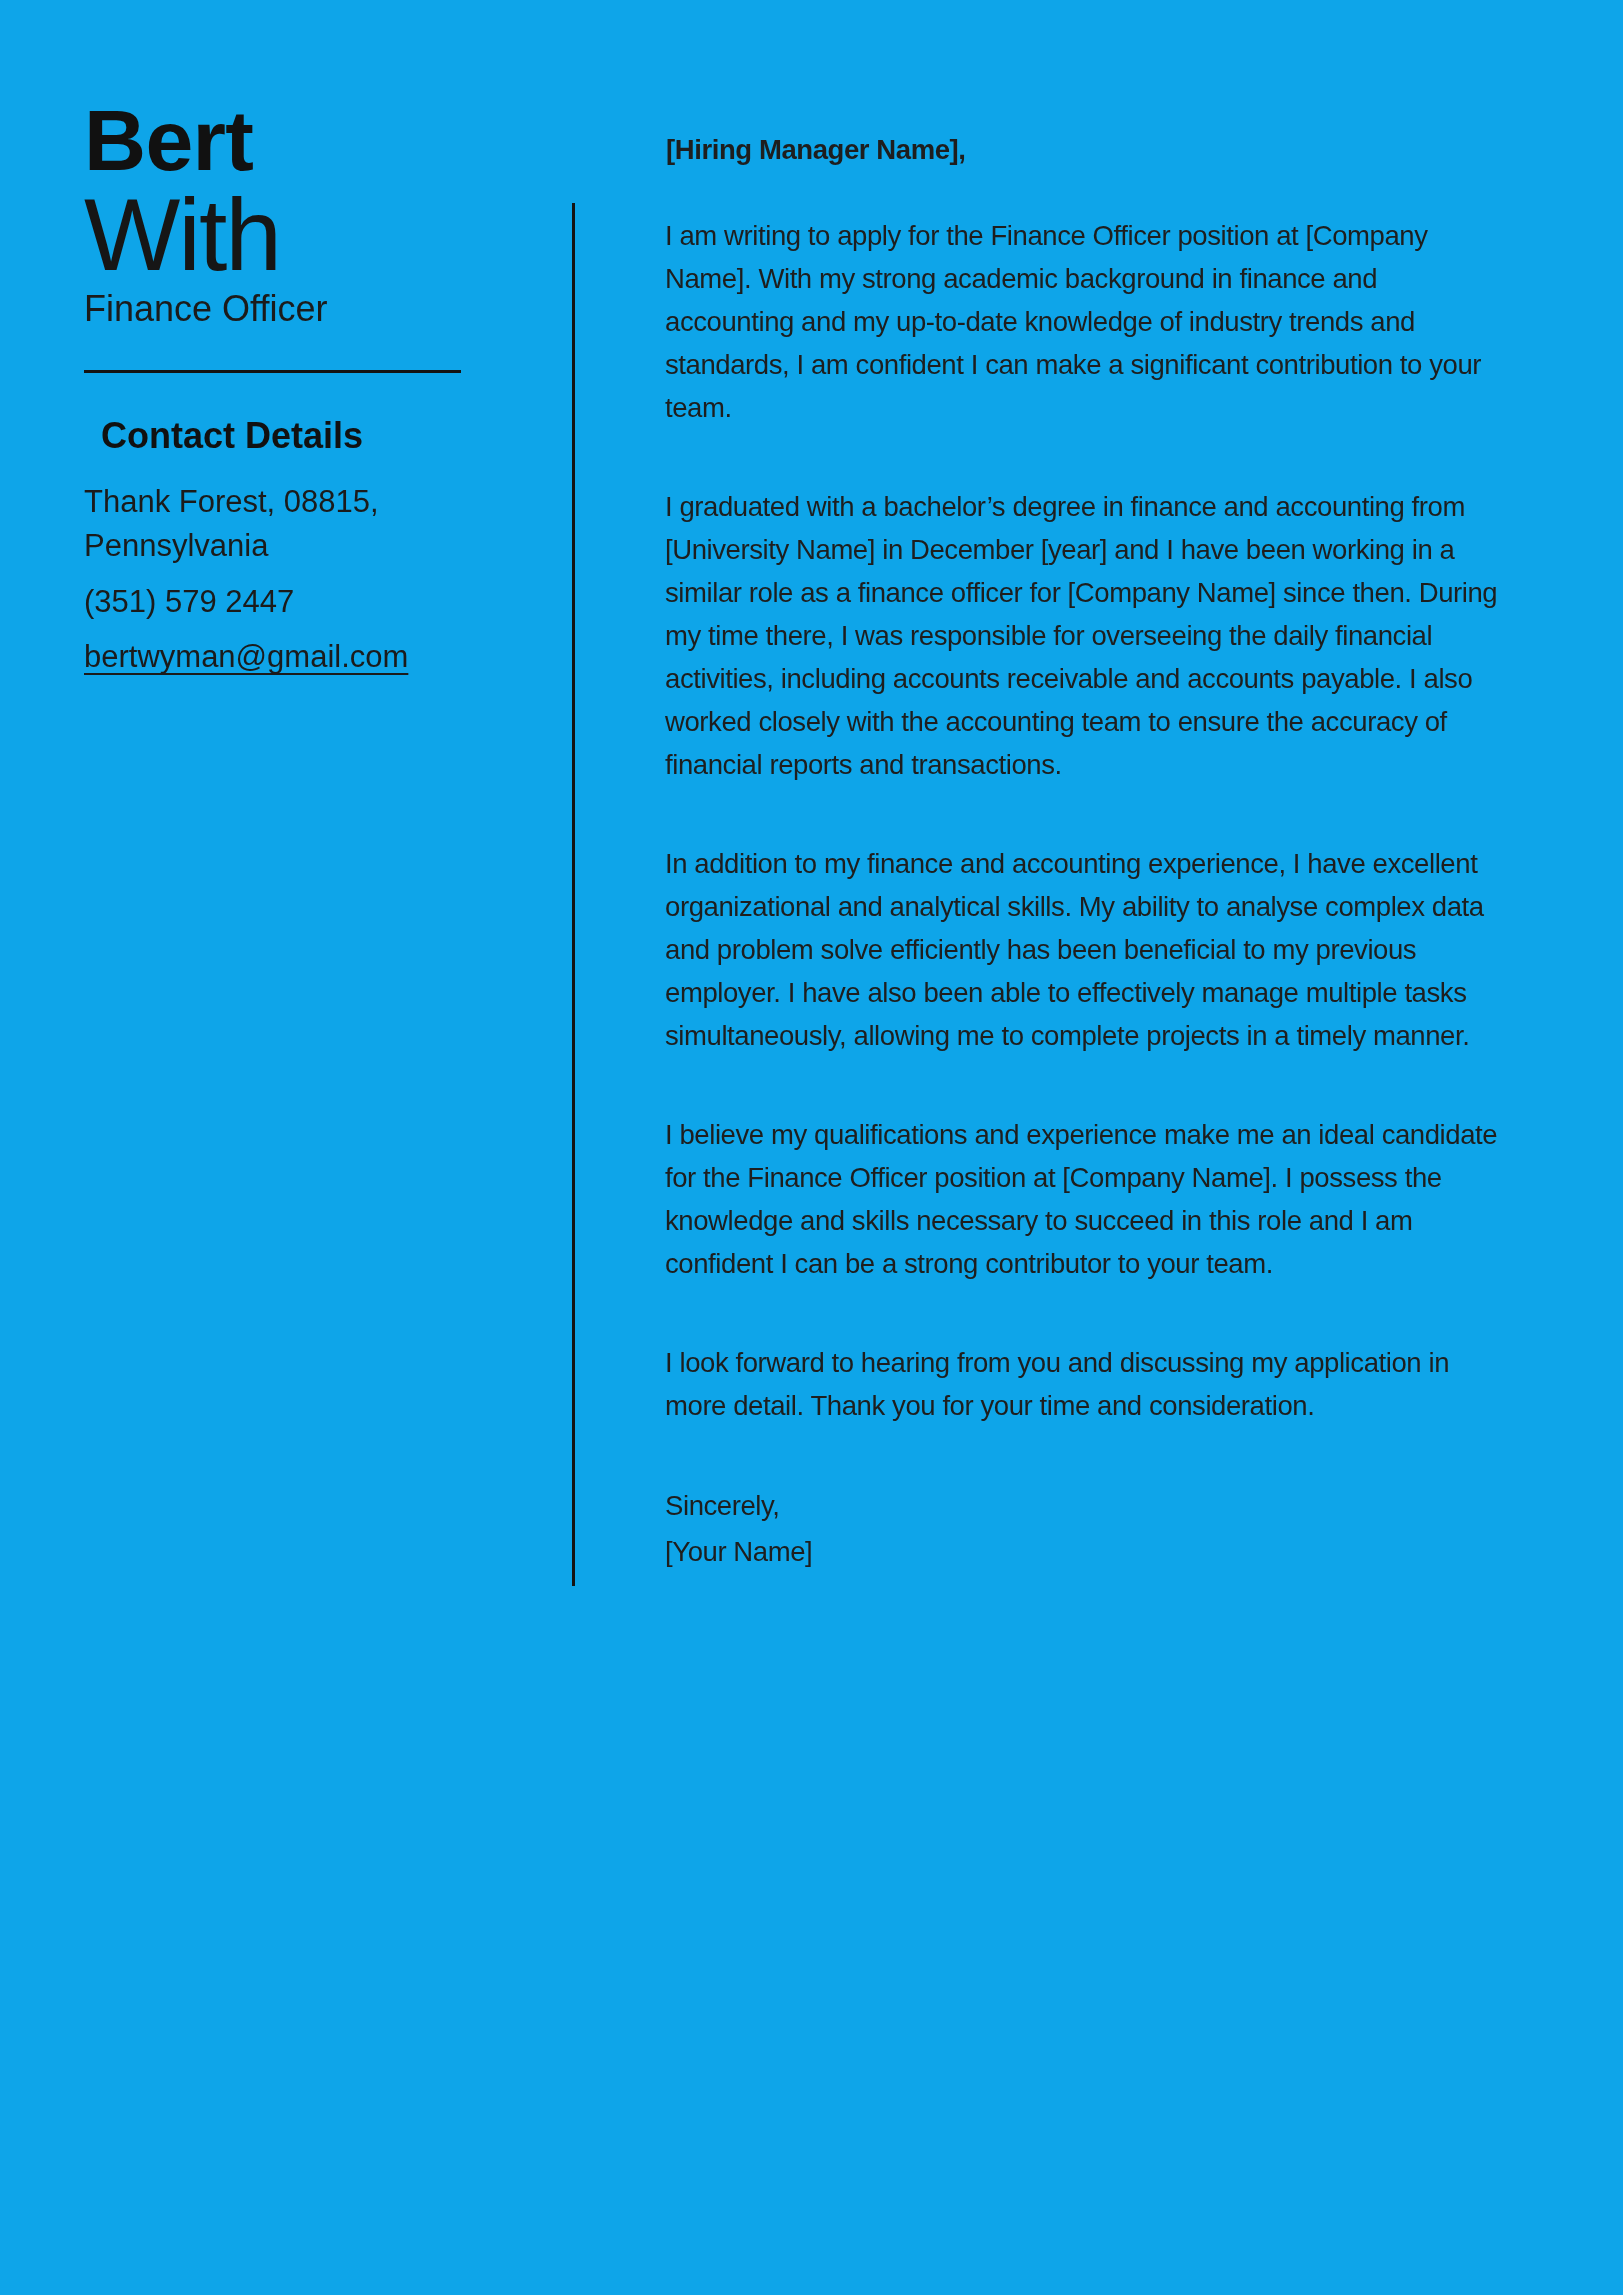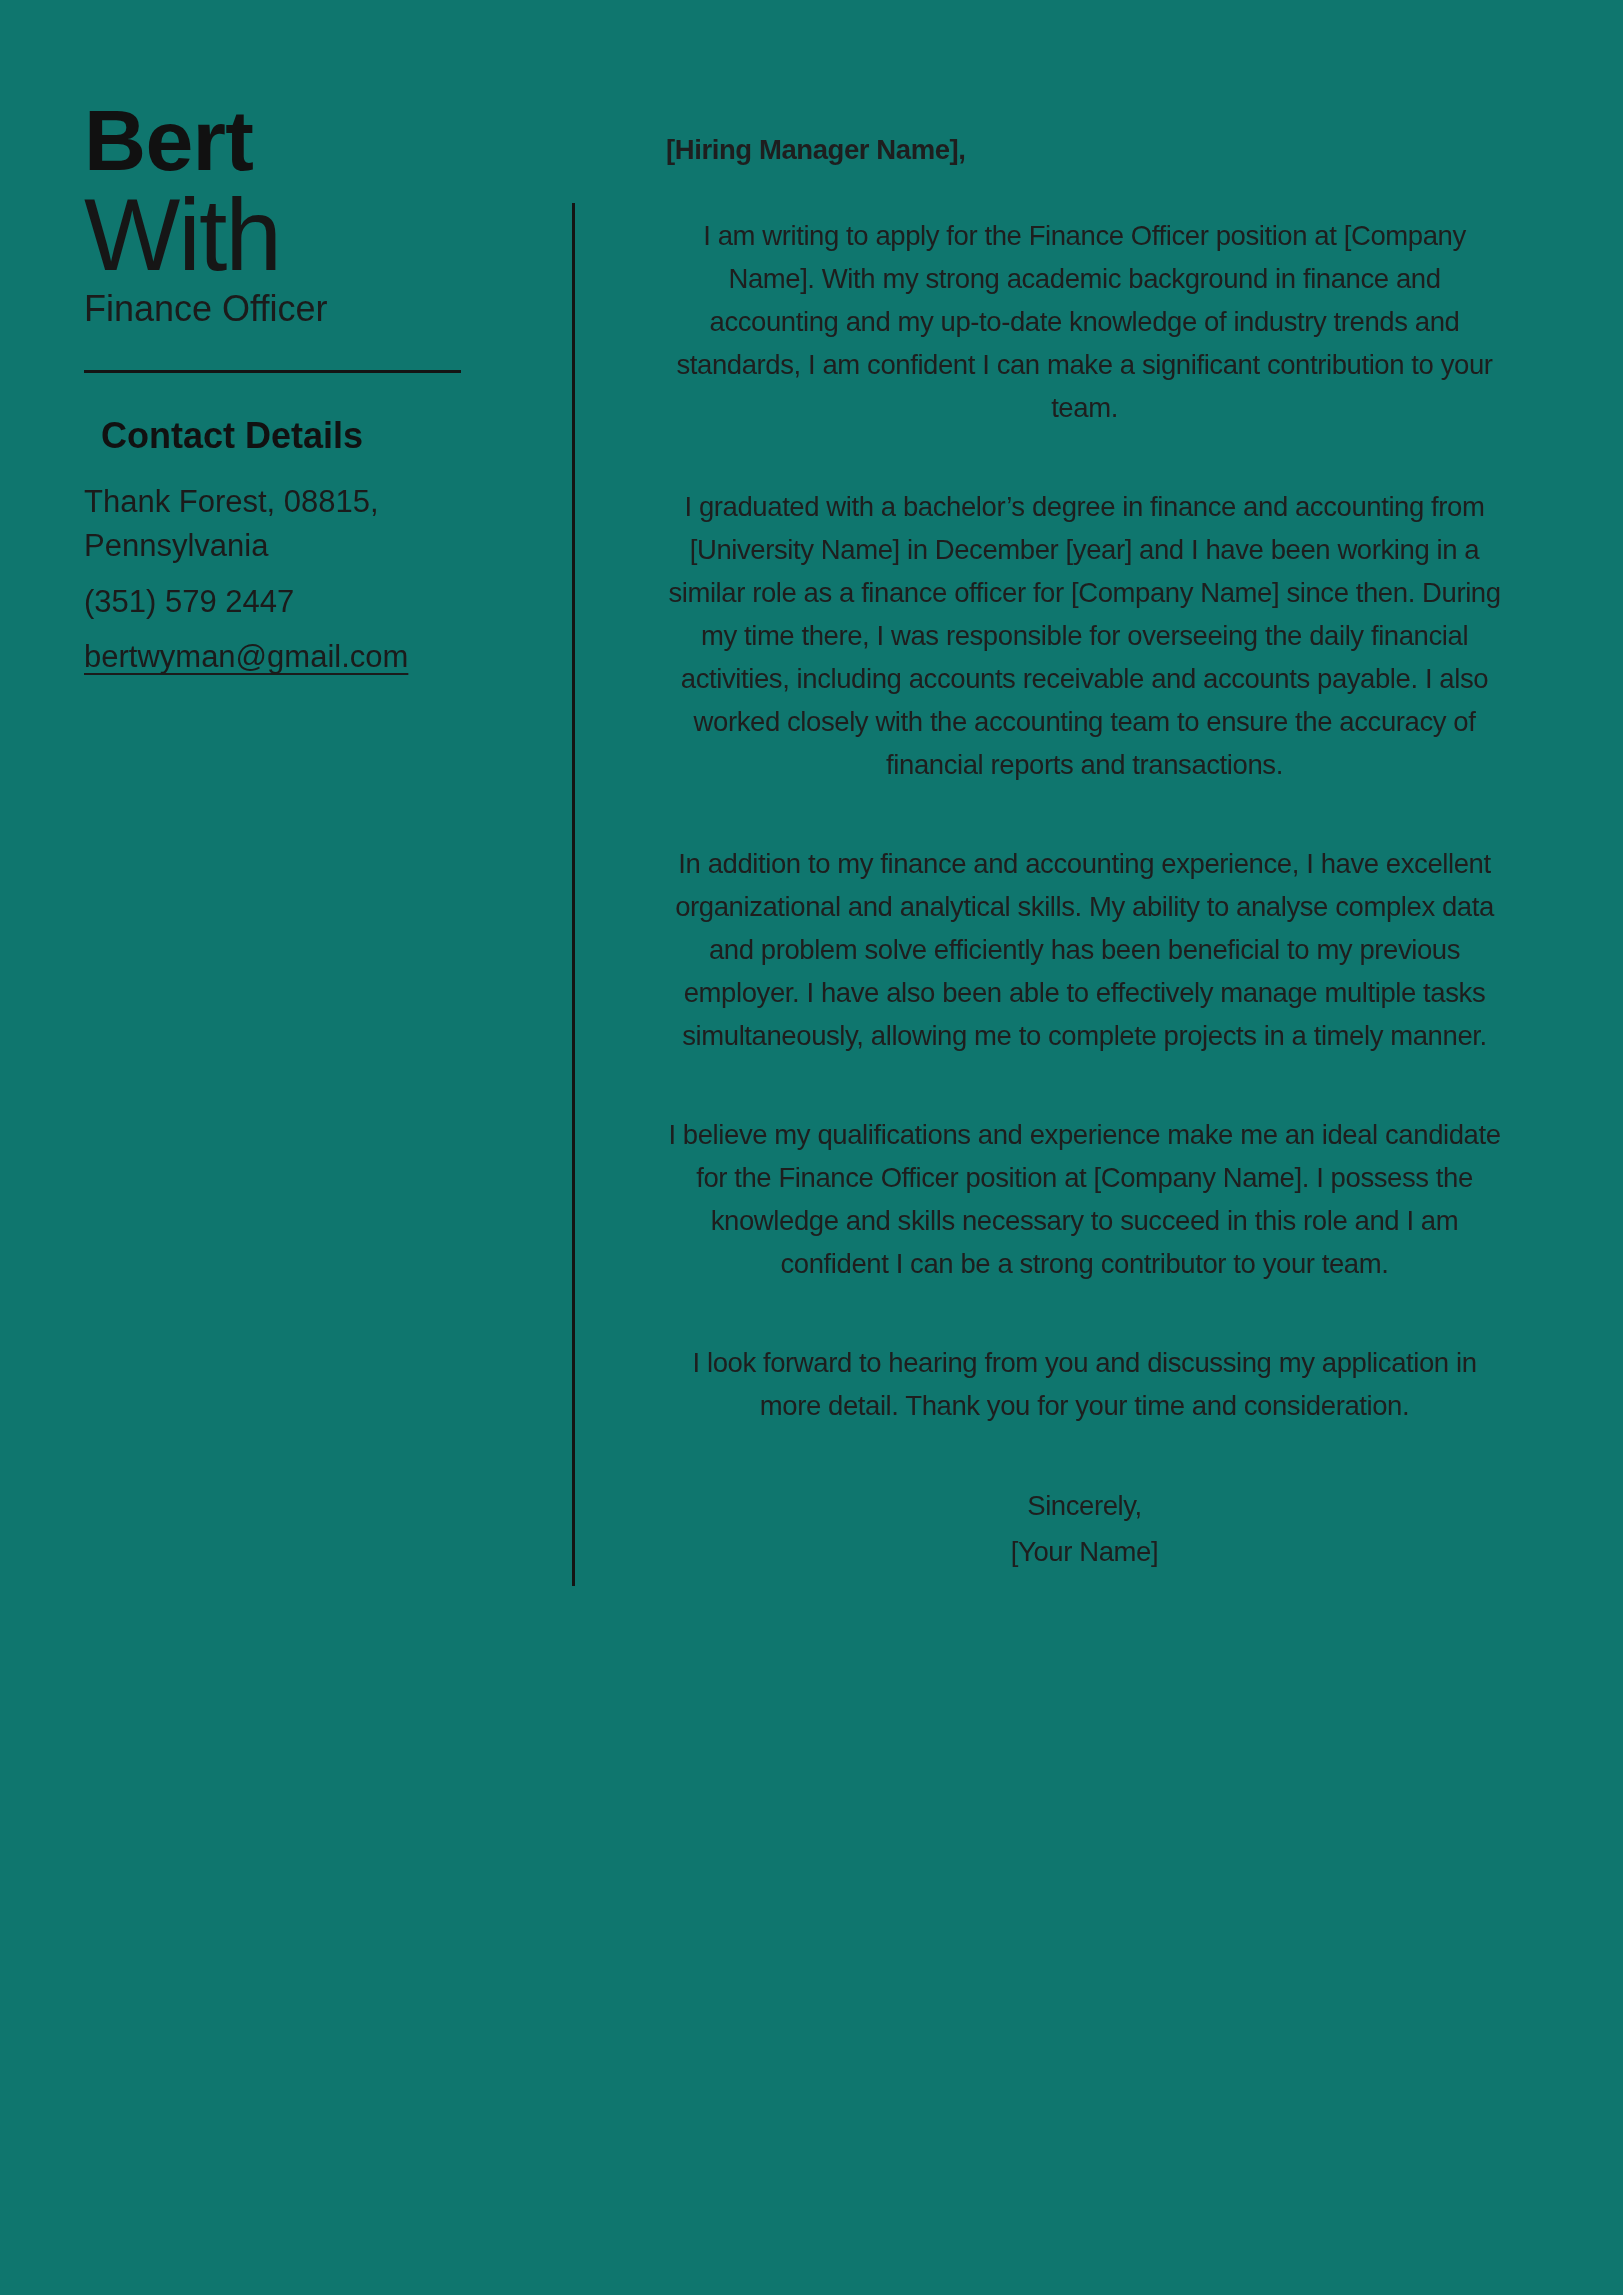--- a/index.html
+++ b/index.html
@@ -5,21 +5,21 @@
 <style>
   * { margin: 0; padding: 0; box-sizing: content-box; }
   html, body { background: #ffffff; }
   body {
     width: 1623px; height: 2295px;
     position: relative;
     font-family: "Liberation Sans", "DejaVu Sans", sans-serif;
     color: #1b1b1b;
     overflow: hidden;
   }
-  .page { position: absolute; inset: 0; background: #0f766e; text-align: center; }
+  .page { position: absolute; inset: 0; background: #0ea5e9; }
 
   
   .sidebar { position: absolute; left: 0; top: 0; width: 498px; height: 100%; }
   .name-first {
     position: absolute; left: 84px; top: 97px;
     font-size: 86px; line-height: 1; font-weight: 700;
     letter-spacing: -0.7px; color: #111111; white-space: nowrap;
   }
   .name-last {
     position: absolute; left: 84px; top: 184px;

